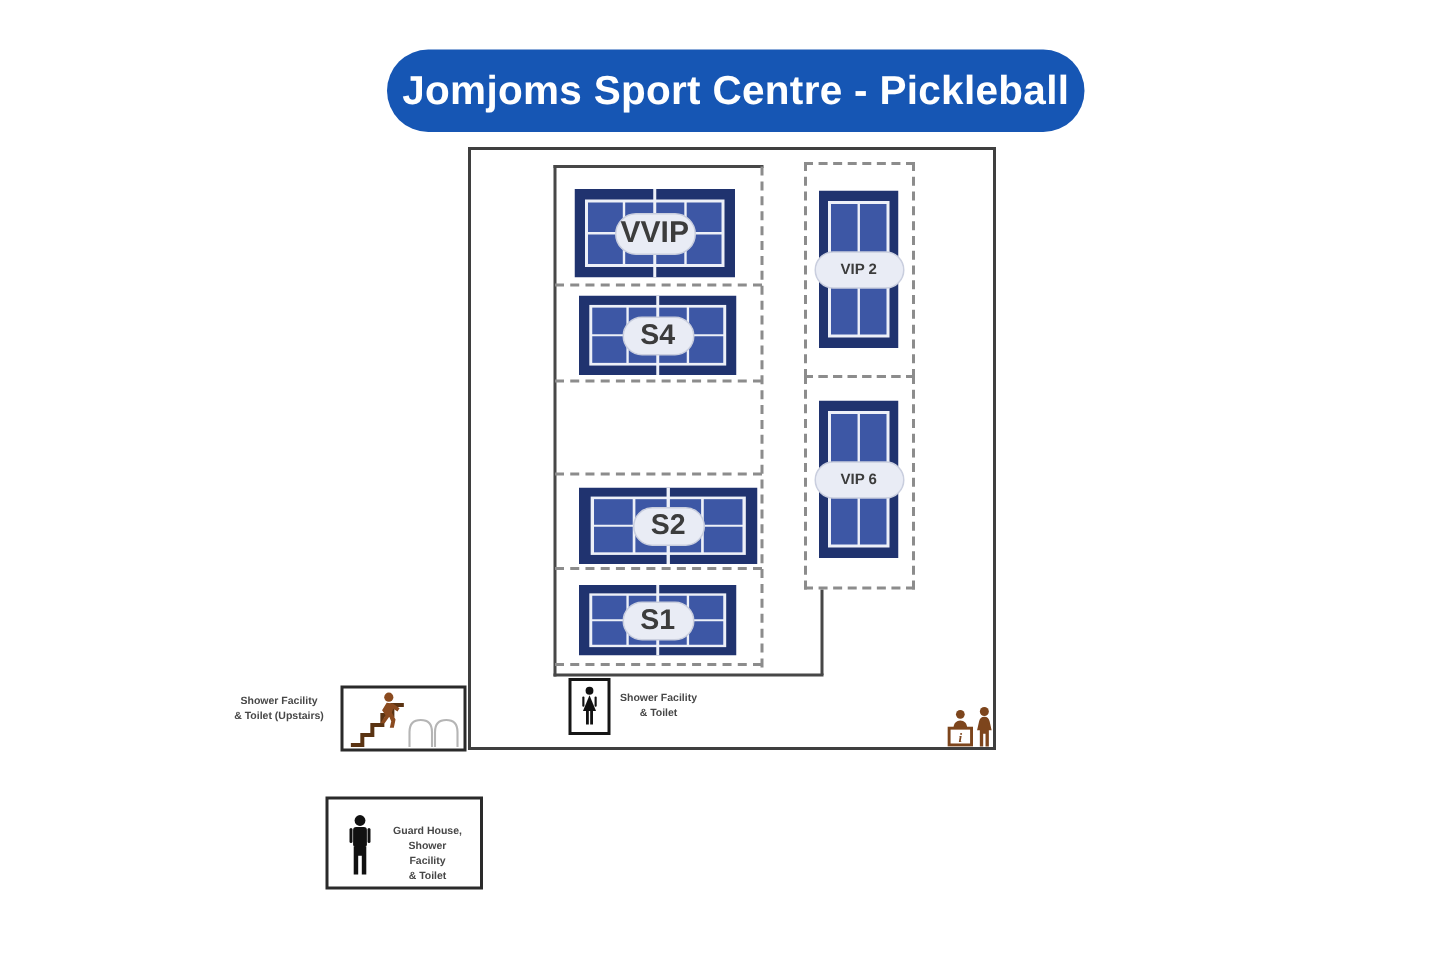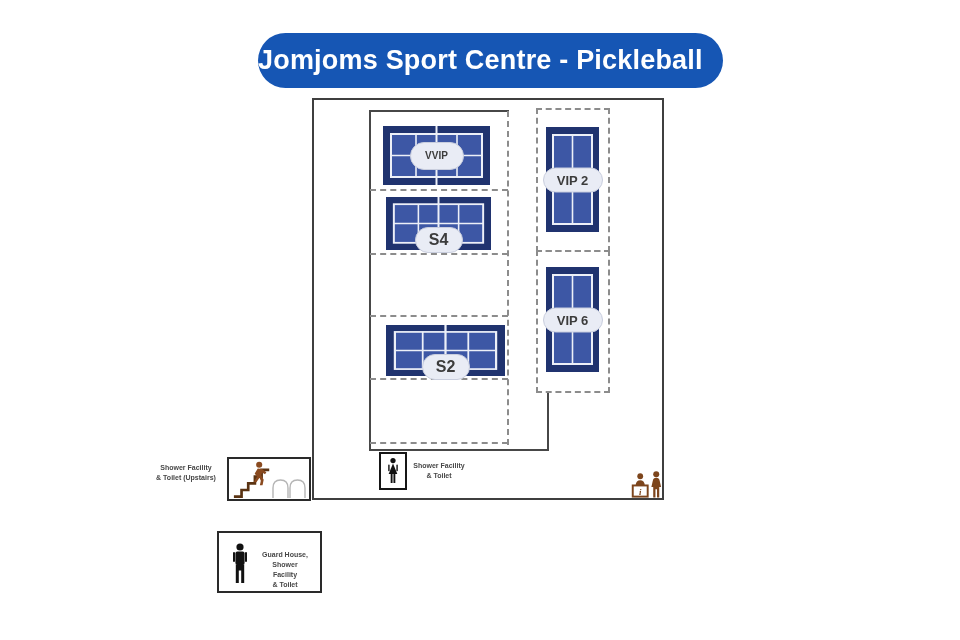--- a/index.html
+++ b/index.html
@@ -5,21 +5,21 @@
   html,body{margin:0;padding:0;background:#ffffff;}
   .stage{
     position:relative;width:960px;height:640px;background:#ffffff;overflow:hidden;
     font-family:"Liberation Sans", sans-serif;
   }
   .abs{position:absolute;box-sizing:border-box;}
 
   
   .banner{
     left:258px;top:33px;width:465px;height:55px;background:#1656b4;border-radius:28px;
-    display:flex;align-items:center;justify-content:flex-start;
+    display:flex;align-items:center;justify-content:center;
   }
   .banner-text{
     color:#ffffff;font-size:27px;font-weight:bold;letter-spacing:.2px;white-space:nowrap;
   }
 
   
   .outer-rect{left:312px;top:98px;width:352px;height:402px;border:2px solid #3f3f3f;background:transparent;}
   .wall{background:#474747;}
   .dash-v{border-left:2px dashed #8c8c8c;width:0;}
   .dash-h{border-top:2px dashed #8c8c8c;height:0;}
@@ -27,23 +27,23 @@
 
   
   .court{position:absolute;}
   .court svg{position:absolute;left:0;top:0;width:100%;height:100%;display:block;}
   .pill{
     position:absolute;left:50%;top:50%;transform:translate(-50%,-50%);
     background:#e9ecf5;border:1px solid #c9cede;border-radius:999px;
     display:flex;align-items:center;justify-content:center;
     color:#3c3c3c;font-weight:bold;white-space:nowrap;
   }
-  .pill-l{width:52px;height:26px;font-size:10px;}
-  .pill-s{width:46px;height:24px;font-size:16px;margin-top:16px;}
-  .pill-v{width:58px;height:23px;font-size:13px;}
+  .pill-l{width:52px;height:26px;font-size:20px;}
+  .pill-s{width:46px;height:24px;font-size:19px;}
+  .pill-v{width:58px;height:23px;font-size:10px;}
 
   
   .fac-box{background:#ffffff;border:2px solid #2a2a2a;}
   .fac-label{
     color:#474747;font-size:7px;font-weight:bold;line-height:1.45;text-align:center;
   }
   .guard-text{left:30px;top:17px;width:72px;position:absolute;}
 </style>
 </head>
 <body>
@@ -100,20 +100,31 @@
       <rect width="107" height="59" fill="#20336f"></rect>
       <rect x="8" y="8" width="91" height="43" fill="#3d57a5" stroke="#edf0f8" stroke-width="2"></rect>
       <line x1="53.5" y1="0" x2="53.5" y2="59" stroke="#edf0f8" stroke-width="2"></line>
       <line x1="33" y1="8" x2="33" y2="51" stroke="#edf0f8" stroke-width="1.6"></line>
       <line x1="74" y1="8" x2="74" y2="51" stroke="#edf0f8" stroke-width="1.6"></line>
       <line x1="8" y1="29.5" x2="99" y2="29.5" stroke="#edf0f8" stroke-width="1.6"></line>
     </svg>
     <div class="pill pill-s">S2</div>
   </div>
 
+  <div class="court" style="left:386px;top:390px;width:105px;height:47px;">
+    <svg viewBox="0 0 107 59" preserveAspectRatio="none">
+      <rect width="107" height="59" fill="#20336f"></rect>
+      <rect x="8" y="8" width="91" height="43" fill="#3d57a5" stroke="#edf0f8" stroke-width="2"></rect>
+      <line x1="53.5" y1="0" x2="53.5" y2="59" stroke="#edf0f8" stroke-width="2"></line>
+      <line x1="33" y1="8" x2="33" y2="51" stroke="#edf0f8" stroke-width="1.6"></line>
+      <line x1="74" y1="8" x2="74" y2="51" stroke="#edf0f8" stroke-width="1.6"></line>
+      <line x1="8" y1="29.5" x2="99" y2="29.5" stroke="#edf0f8" stroke-width="1.6"></line>
+    </svg>
+    <div class="pill pill-s">S1</div>
+  </div>
 
   <div class="court" style="left:546px;top:127px;width:53px;height:105px;">
     <svg viewBox="0 0 53 105" preserveAspectRatio="none">
       <rect width="53" height="105" fill="#20336f"></rect>
       <rect x="7" y="8" width="39" height="89" fill="#3d57a5" stroke="#edf0f8" stroke-width="2"></rect>
       <line x1="0" y1="52.5" x2="53" y2="52.5" stroke="#edf0f8" stroke-width="2"></line>
       <line x1="26.5" y1="8" x2="26.5" y2="97" stroke="#edf0f8" stroke-width="1.6"></line>
     </svg>
     <div class="pill pill-v">VIP 2</div>
   </div>

